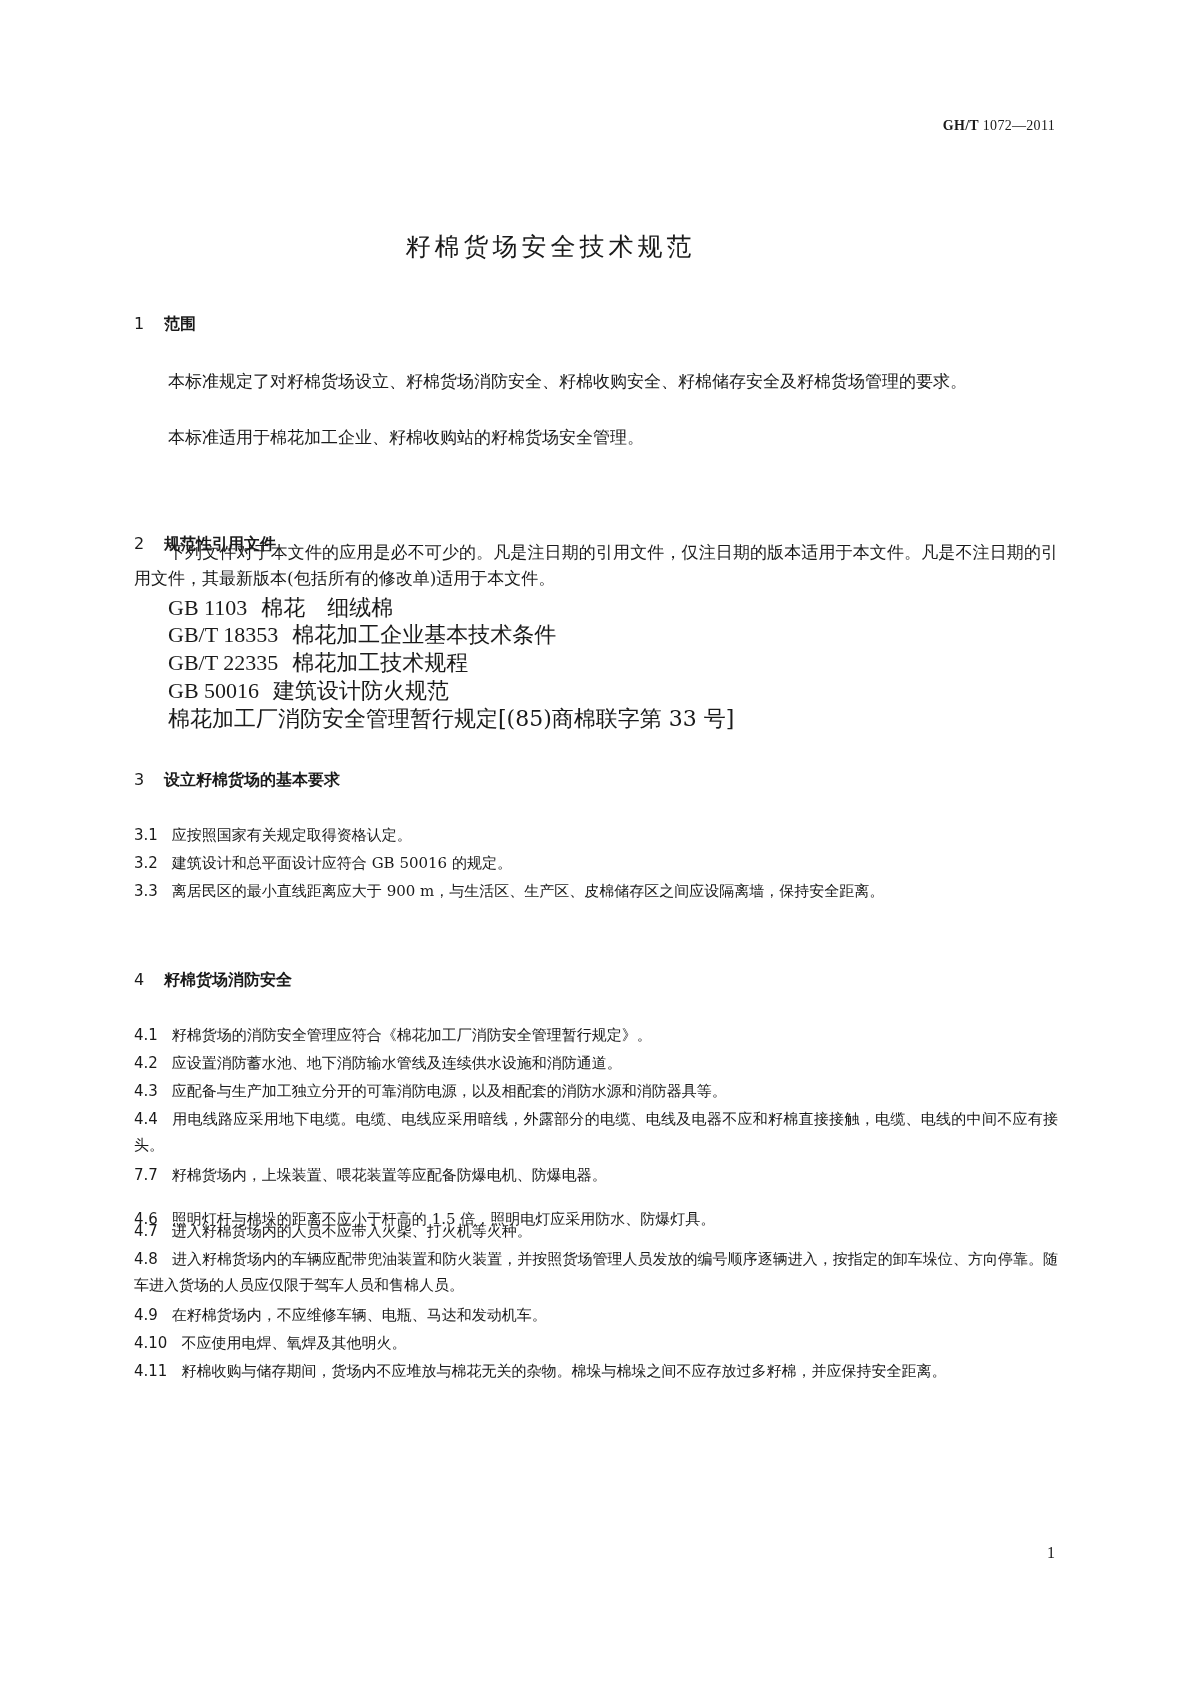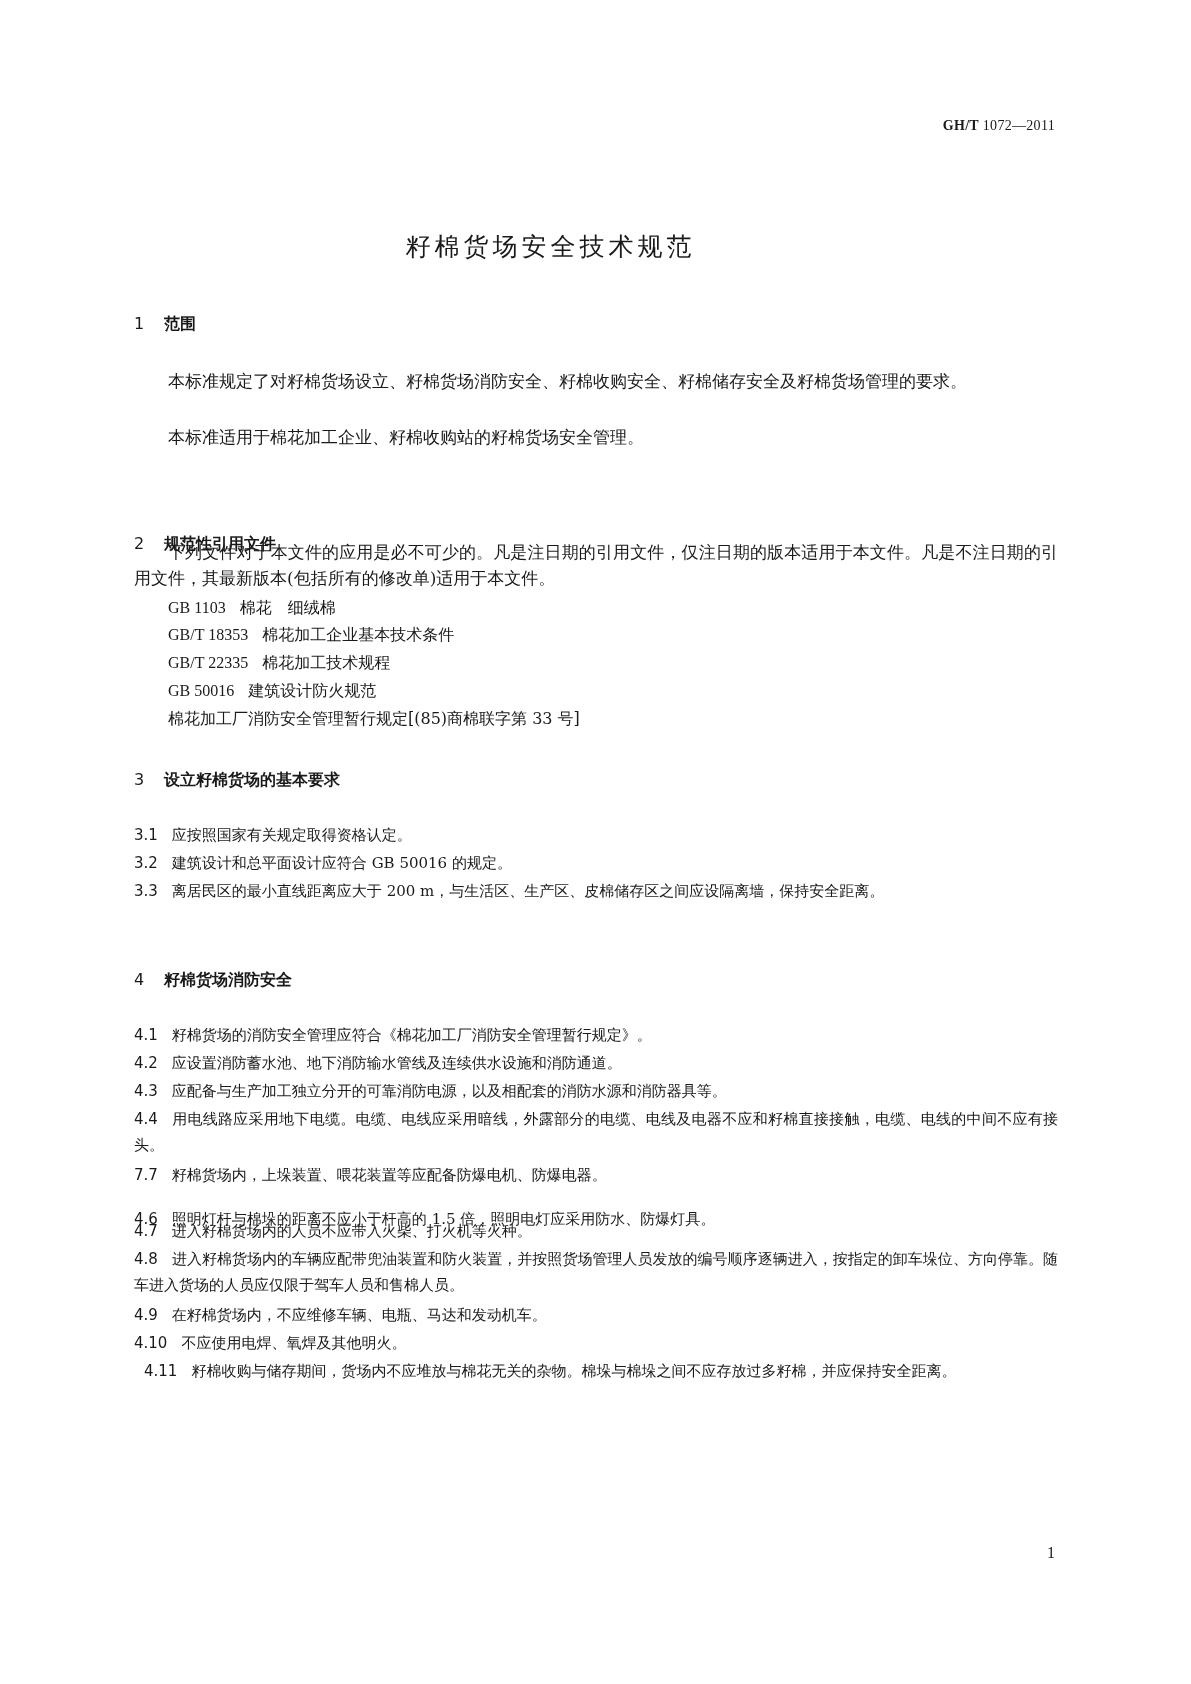--- a/index.html
+++ b/index.html
@@ -23,21 +23,21 @@
   .heading {
     position: absolute; left: 0;
     font-family: "DejaVu Sans", sans-serif; font-size: 16px; font-weight: bold;
   }
   .heading .num { display: inline-block; width: 30px; font-weight: normal; }
   .para {
     position: absolute; left: 0; width: 924px;
     font-size: 17px; line-height: 26px; text-align: justify; text-align-last: left;
   }
   .para.indent { text-indent: 34px; }
-  .ref { position: absolute; left: 34px; font-size: 16px; line-height: 26px; }
+  .ref { position: absolute; left: 34px; font-size: 22px; line-height: 26px; }
   .ref .code { font-family: "Liberation Serif", serif; margin-right: 14px; }
   .clause {
     position: absolute; left: 0; width: 924px;
     font-size: 15px; line-height: 26px; text-align: justify;
   }
   .clause .cnum {
     font-family: "DejaVu Sans", sans-serif; margin-right: 14px;
   }
   .page-num {
     position: absolute; top: 1544px; right: 136px;
@@ -85,21 +85,21 @@
   <div class="heading" style="top:770px;">
     <span class="num">3</span><span>设立籽棉货场的基本要求</span>
   </div>
   <div class="clause" style="top:822px;">
     <span class="cnum">3.1</span><span>应按照国家有关规定取得资格认定。</span>
   </div>
   <div class="clause" style="top:850px;">
     <span class="cnum">3.2</span><span>建筑设计和总平面设计应符合 GB 50016 的规定。</span>
   </div>
   <div class="clause" style="top:878px;">
-    <span class="cnum">3.3</span><span>离居民区的最小直线距离应大于 200 m，与生活区、生产区、皮棉储存区之间应设隔离墙，保持安全距离。</span>
+    <span class="cnum">3.3</span><span>离居民区的最小直线距离应大于 900 m，与生活区、生产区、皮棉储存区之间应设隔离墙，保持安全距离。</span>
   </div>
 
   <div class="heading" style="top:970px;">
     <span class="num">4</span><span>籽棉货场消防安全</span>
   </div>
   <div class="clause" style="top:1022px;">
     <span class="cnum">4.1</span><span>籽棉货场的消防安全管理应符合《棉花加工厂消防安全管理暂行规定》。</span>
   </div>
   <div class="clause" style="top:1050px;">
     <span class="cnum">4.2</span><span>应设置消防蓄水池、地下消防输水管线及连续供水设施和消防通道。</span>
@@ -121,18 +121,18 @@
   </div>
   <div class="clause" style="top:1246px;">
     <span class="cnum">4.8</span><span>进入籽棉货场内的车辆应配带兜油装置和防火装置，并按照货场管理人员发放的编号顺序逐辆进入，按指定的卸车垛位、方向停靠。随车进入货场的人员应仅限于驾车人员和售棉人员。</span>
   </div>
   <div class="clause" style="top:1302px;">
     <span class="cnum">4.9</span><span>在籽棉货场内，不应维修车辆、电瓶、马达和发动机车。</span>
   </div>
   <div class="clause" style="top:1330px;">
     <span class="cnum">4.10</span><span>不应使用电焊、氧焊及其他明火。</span>
   </div>
-  <div class="clause" style="top:1358px;margin-left:10px;">
+  <div class="clause" style="top:1358px;">
     <span class="cnum">4.11</span><span>籽棉收购与储存期间，货场内不应堆放与棉花无关的杂物。棉垛与棉垛之间不应存放过多籽棉，并应保持安全距离。</span>
   </div>
 </div>
 
 <div class="page-num">1</div>
 
 </body></html>

